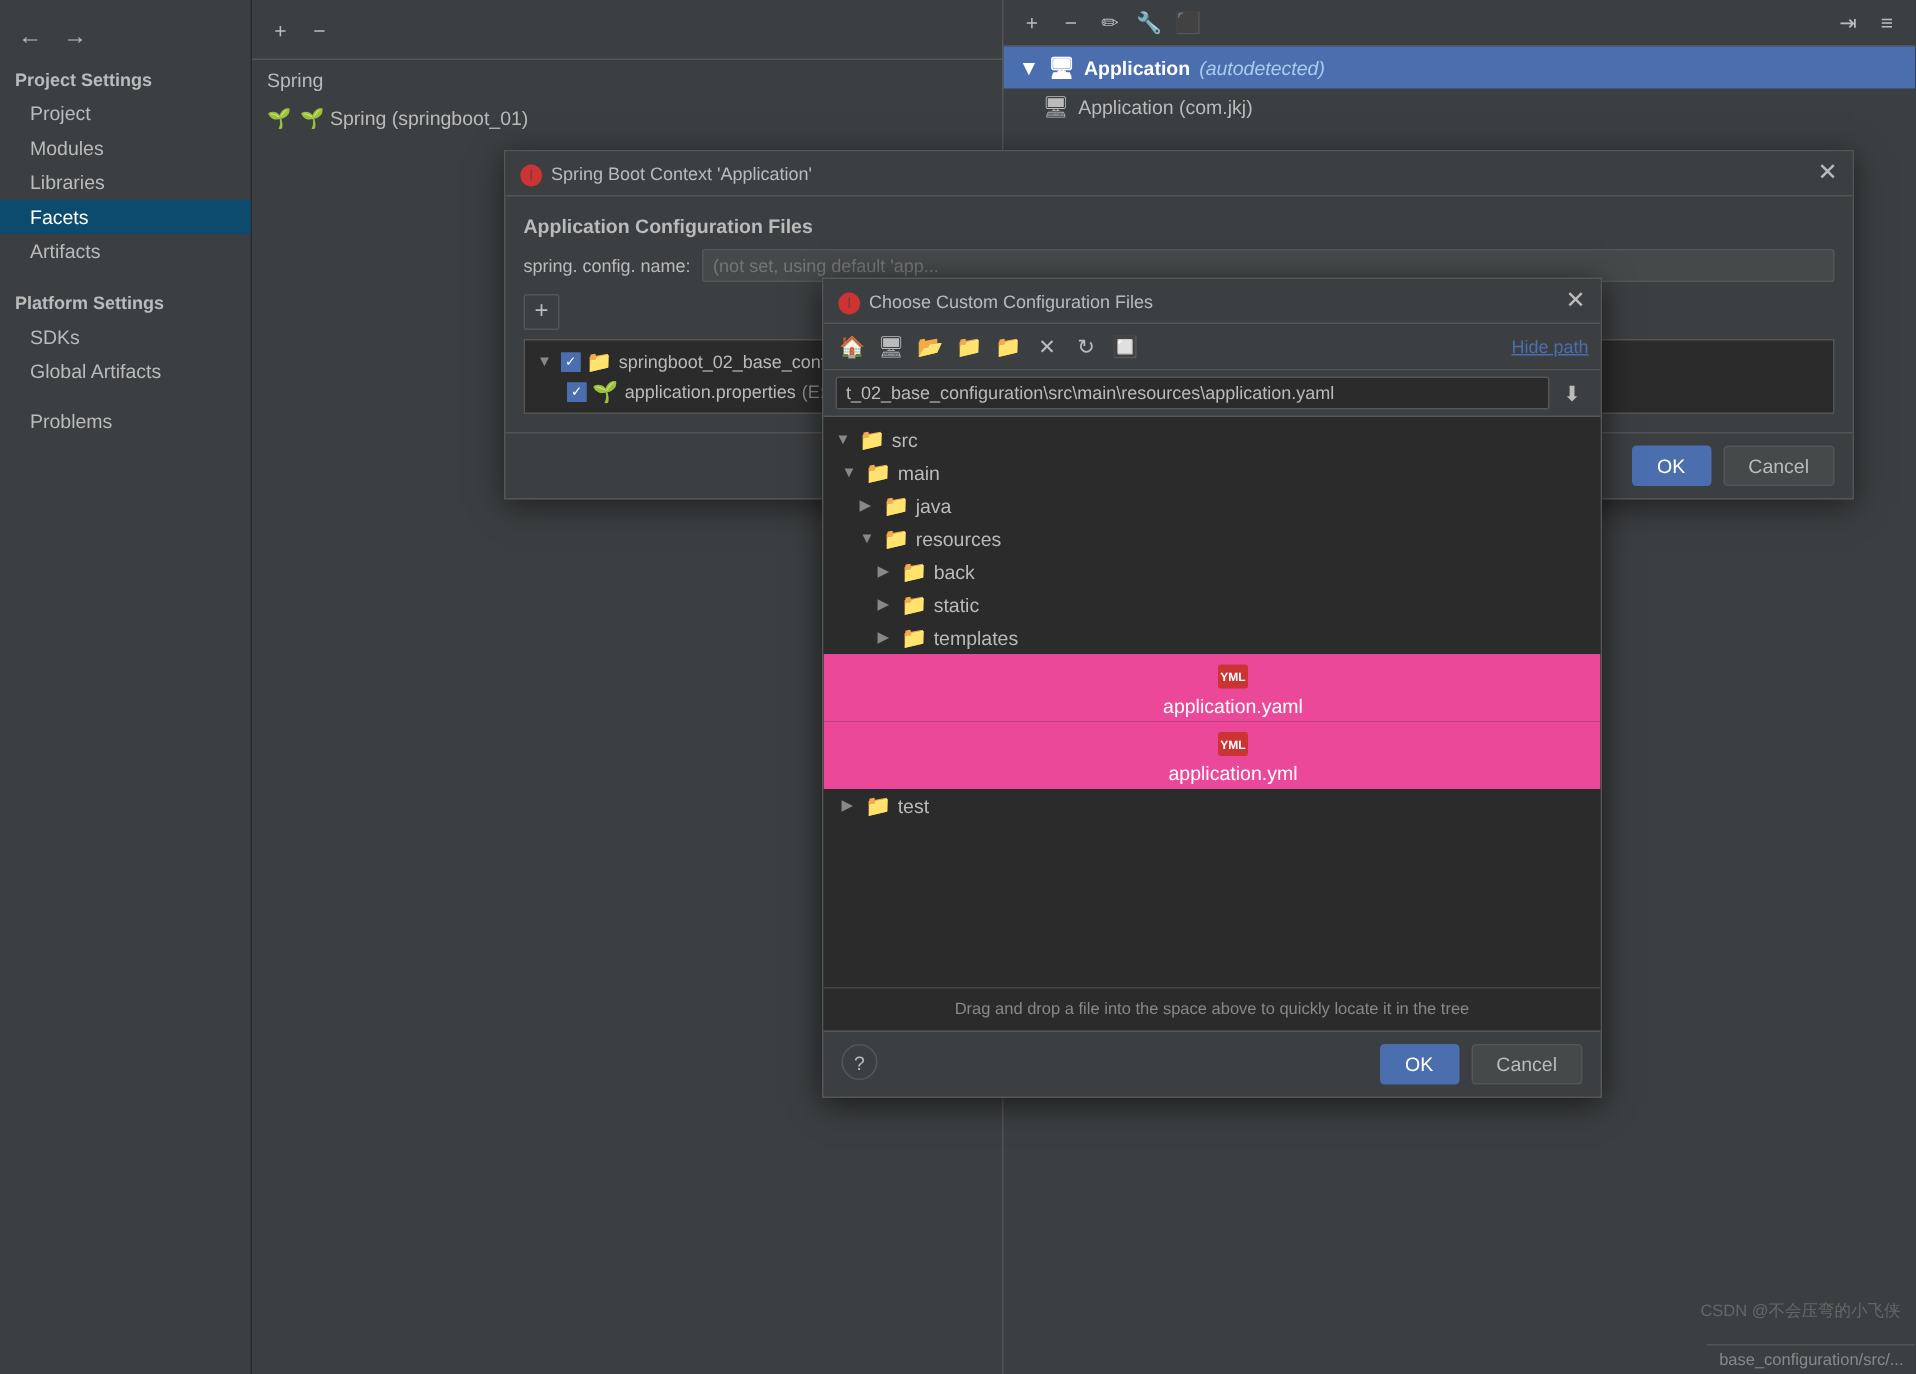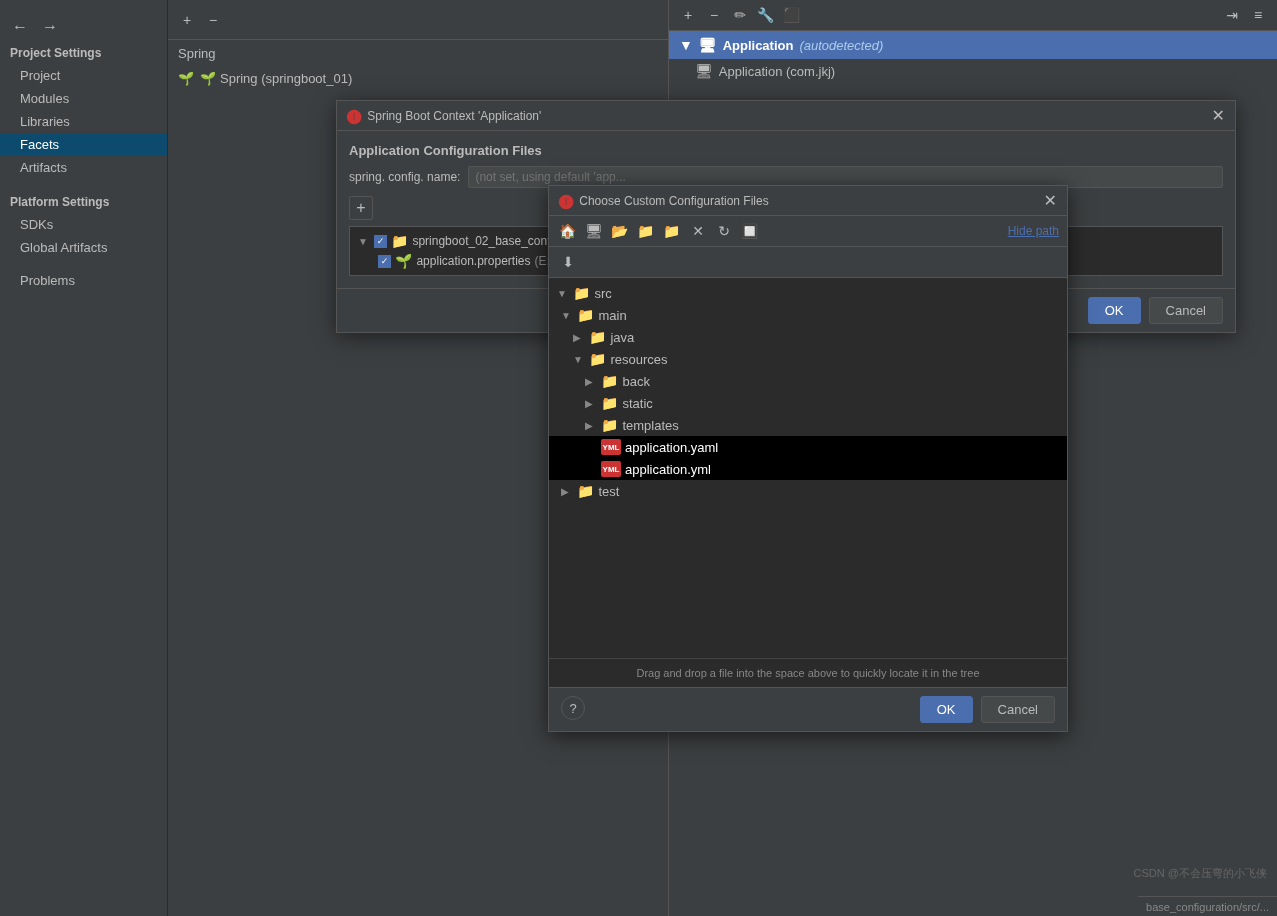--- a/index.html
+++ b/index.html
@@ -296,21 +296,21 @@
 
     .file-tree-item {
       display: flex;
       align-items: center;
       padding: 3px 8px;
       gap: 4px;
       cursor: pointer;
       color: #bbbbbb;
       font-size: 13px;
     }
-    .file-tree-item.selected { background: #000000; color: #ffffff; }
+    .file-tree-item.selected { background: #ec4899; color: #ffffff; flex-direction: column; }
 
     .file-arrow {
       font-size: 10px;
       color: #888;
       width: 12px;
     }
 
     .folder-icon { color: #c8a84b; font-size: 14px; }
     .yaml-icon {
       width: 20px;
@@ -546,20 +546,21 @@
         <span class="toolbar-icon">📁</span>
         <span class="toolbar-icon">📁</span>
         <span class="toolbar-icon">✕</span>
         <span class="toolbar-icon">↻</span>
         <span class="toolbar-icon">🔲</span>
         <div style="flex:1;"></div>
         <button class="hide-path-btn">Hide path</button>
       </div>
 
       <div class="path-bar">
+        <input class="path-input" type="text" value="t_02_base_configuration\src\main\resources\application.yaml" style="">
         <span class="toolbar-icon">⬇</span>
       </div>
 
       <div class="file-tree">
 
         <div class="file-tree-item">
           <span class="file-arrow">▼</span>
           <span class="folder-icon">📁</span>
           <span>src</span>
         </div>

